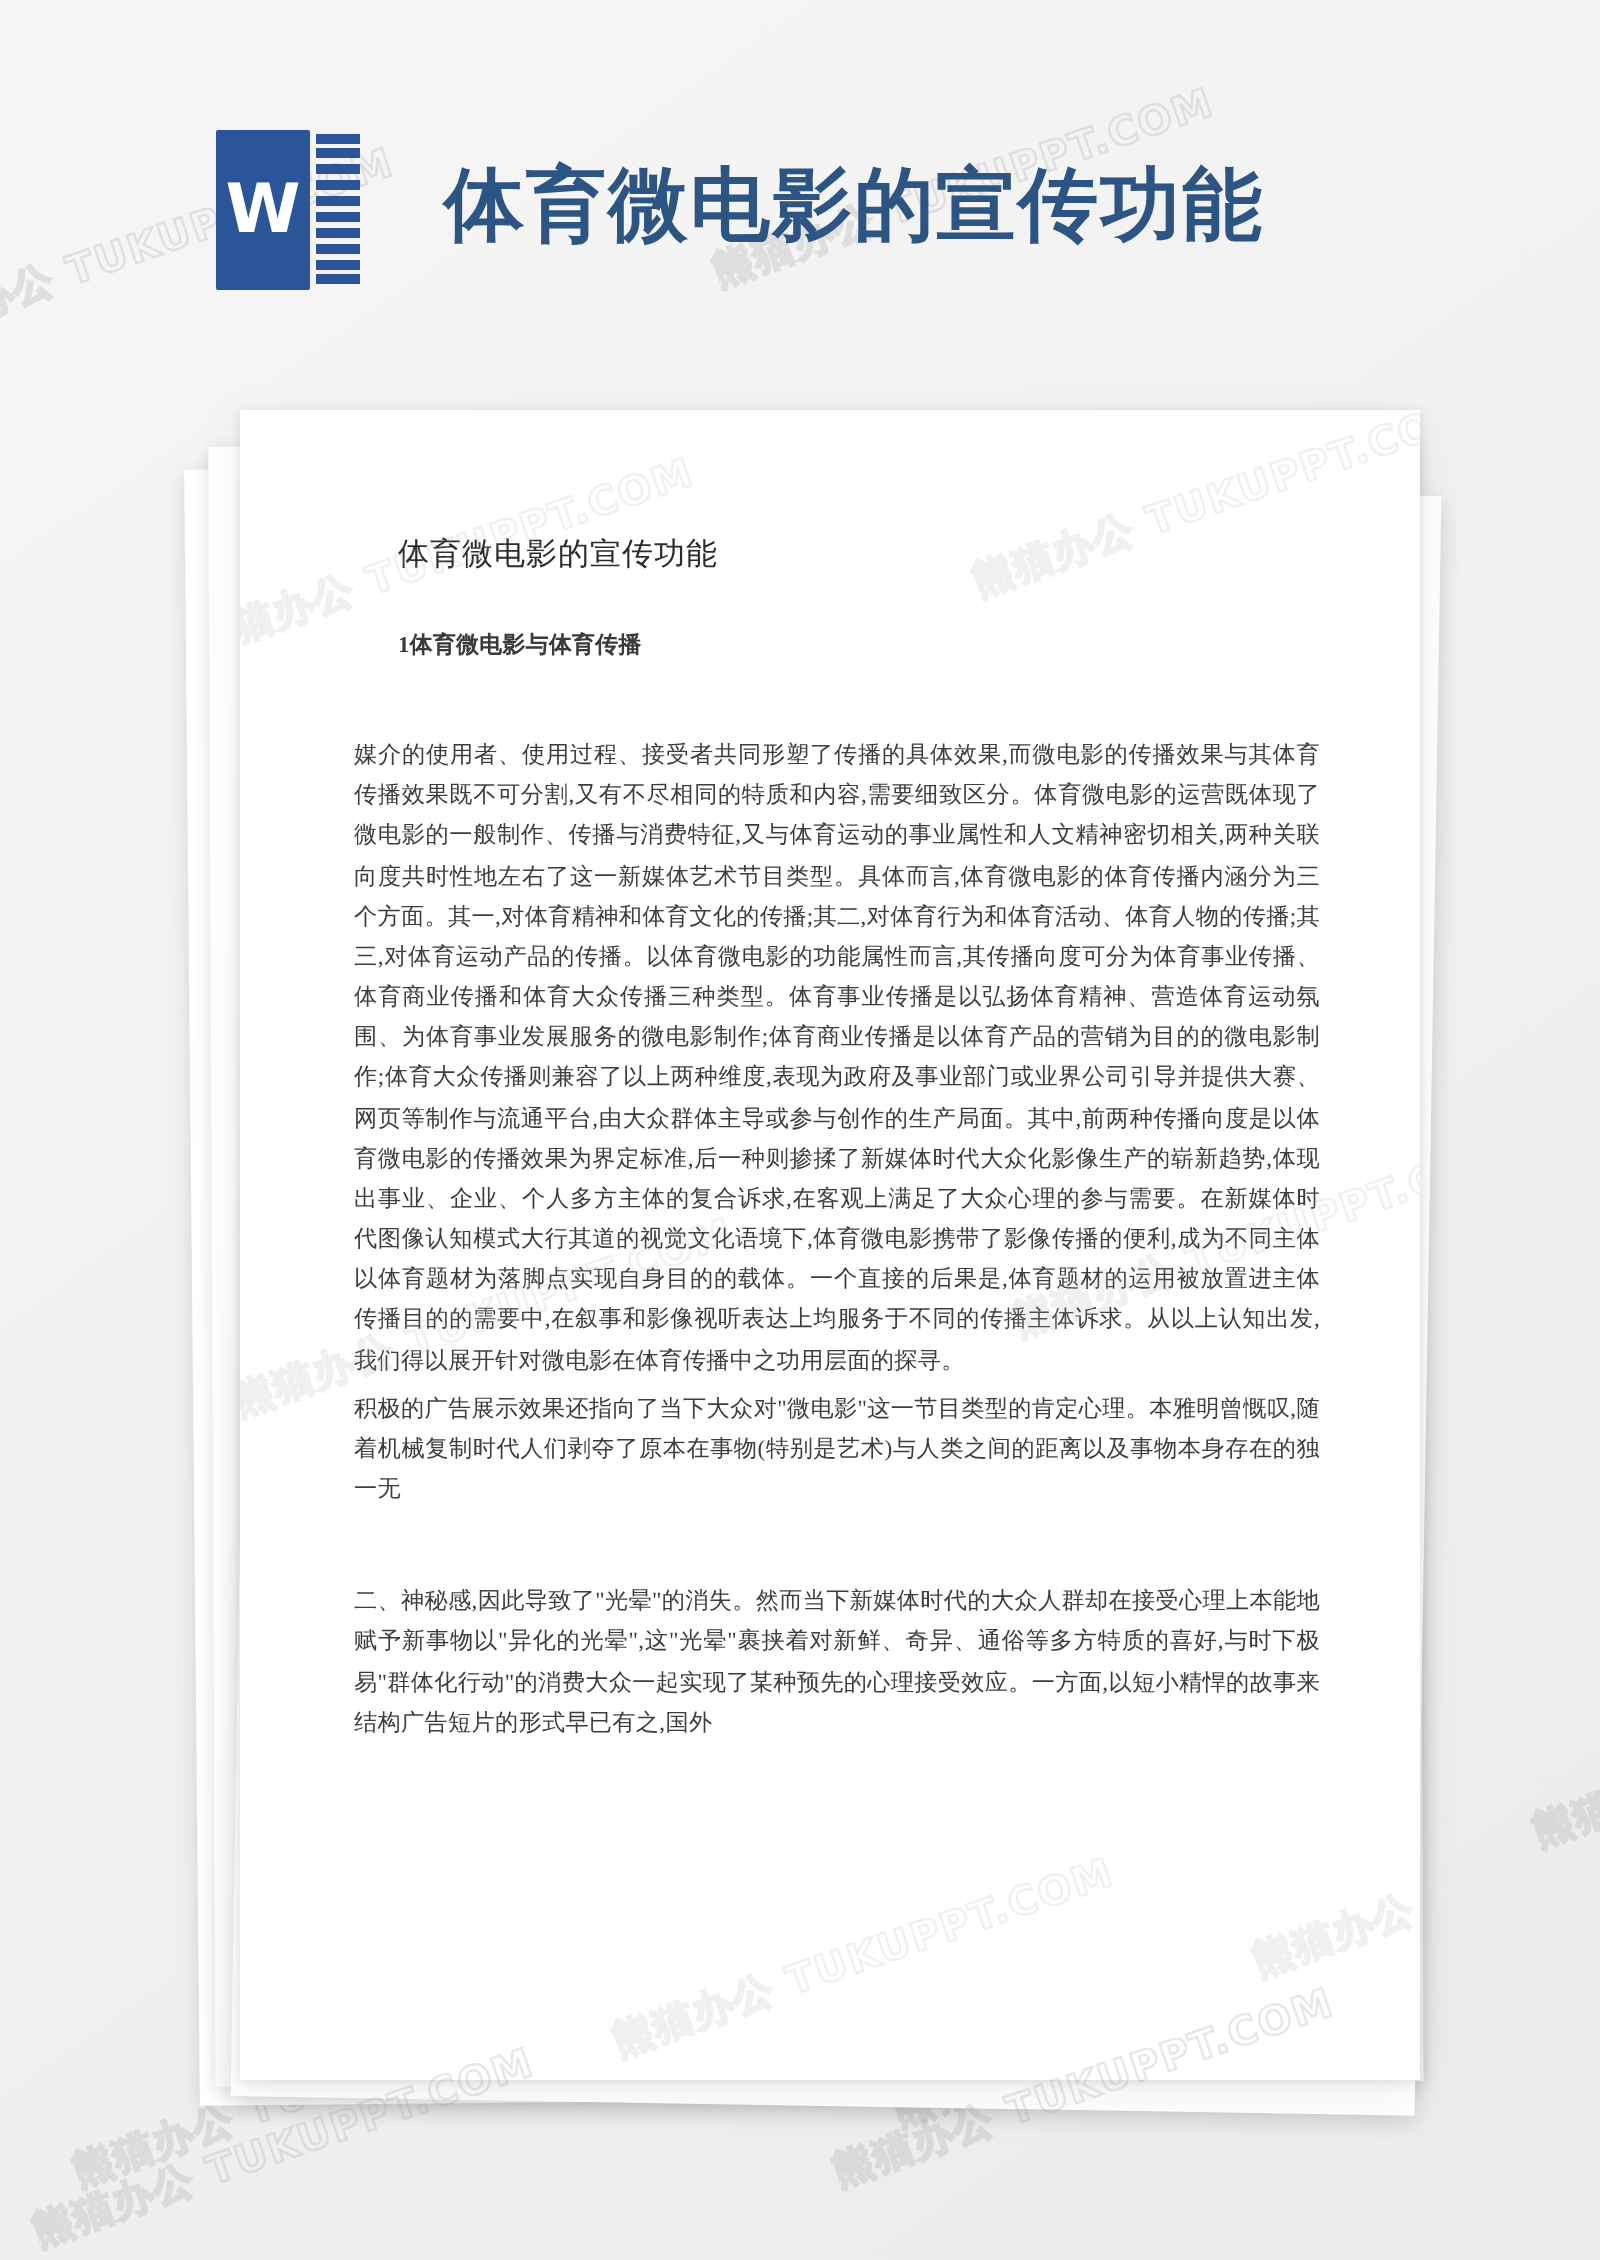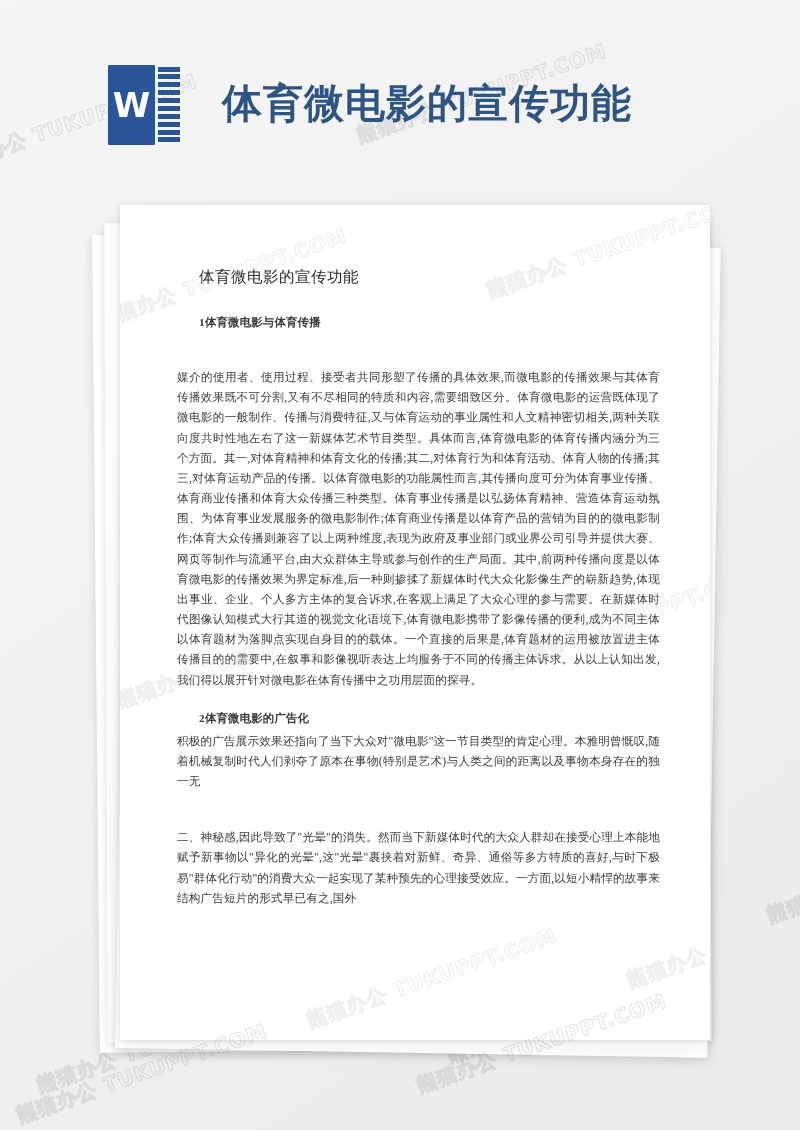--- a/index.html
+++ b/index.html
@@ -249,21 +249,20 @@
     <div id="doc-body">
 
       <h1 id="doc-heading">体育微电影的宣传功能</h1>
 
 
 
       <h2 class="section-head">1体育微电影与体育传播</h2>
 
       <p class="para gap-top">媒介的使用者、使用过程、接受者共同形塑了传播的具体效果,而微电影的传播效果与其体育传播效果既不可分割,又有不尽相同的特质和内容,需要细致区分。体育微电影的运营既体现了微电影的一般制作、传播与消费特征,又与体育运动的事业属性和人文精神密切相关,两种关联向度共时性地左右了这一新媒体艺术节目类型。具体而言,体育微电影的体育传播内涵分为三个方面。其一,对体育精神和体育文化的传播;其二,对体育行为和体育活动、体育人物的传播;其三,对体育运动产品的传播。以体育微电影的功能属性而言,其传播向度可分为体育事业传播、体育商业传播和体育大众传播三种类型。体育事业传播是以弘扬体育精神、营造体育运动氛围、为体育事业发展服务的微电影制作;体育商业传播是以体育产品的营销为目的的微电影制作;体育大众传播则兼容了以上两种维度,表现为政府及事业部门或业界公司引导并提供大赛、网页等制作与流通平台,由大众群体主导或参与创作的生产局面。其中,前两种传播向度是以体育微电影的传播效果为界定标准,后一种则掺揉了新媒体时代大众化影像生产的崭新趋势,体现出事业、企业、个人多方主体的复合诉求,在客观上满足了大众心理的参与需要。在新媒体时代图像认知模式大行其道的视觉文化语境下,体育微电影携带了影像传播的便利,成为不同主体以体育题材为落脚点实现自身目的的载体。一个直接的后果是,体育题材的运用被放置进主体传播目的的需要中,在叙事和影像视听表达上均服务于不同的传播主体诉求。从以上认知出发,我们得以展开针对微电影在体育传播中之功用层面的探寻。</p>
 
-      <h2 class="section-head spaced">2体育微电影的广告化</h2>
 
       <p class="para gap-top-sm">积极的广告展示效果还指向了当下大众对"微电影"这一节目类型的肯定心理。本雅明曾慨叹,随着机械复制时代人们剥夺了原本在事物(特别是艺术)与人类之间的距离以及事物本身存在的独一无</p>
 
       <p class="para gap-top-lg">二、神秘感,因此导致了"光晕"的消失。然而当下新媒体时代的大众人群却在接受心理上本能地赋予新事物以"异化的光晕",这"光晕"裹挟着对新鲜、奇异、通俗等多方特质的喜好,与时下极易"群体化行动"的消费大众一起实现了某种预先的心理接受效应。一方面,以短小精悍的故事来结构广告短片的形式早已有之,国外</p>
 
     </div>
 
     <div class="wm-layer">
       <div class="wm on-paper" style="left:90px;  top:180px;">熊猫办公 TUKUPPT.COM</div>
       <div class="wm on-paper" style="left:480px; top:150px;">熊猫办公 TUKUPPT.COM</div>

